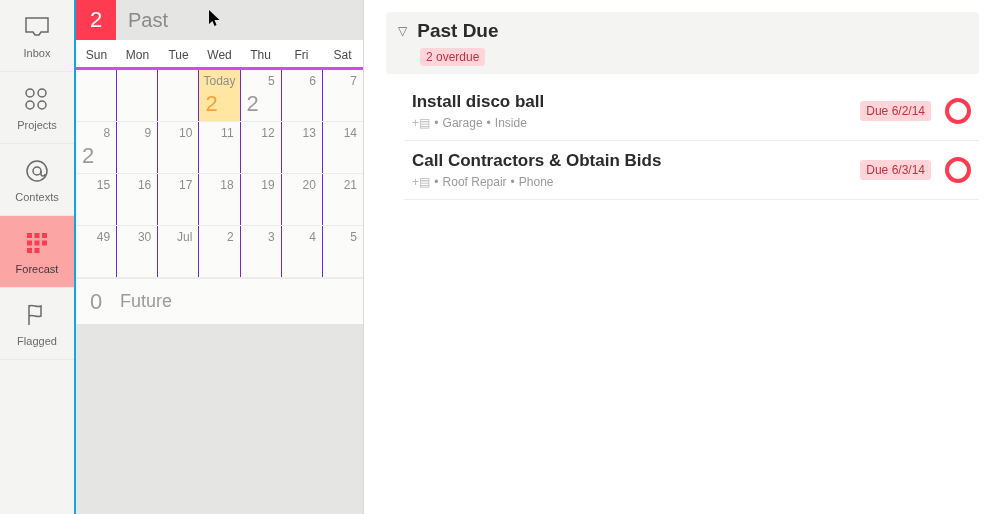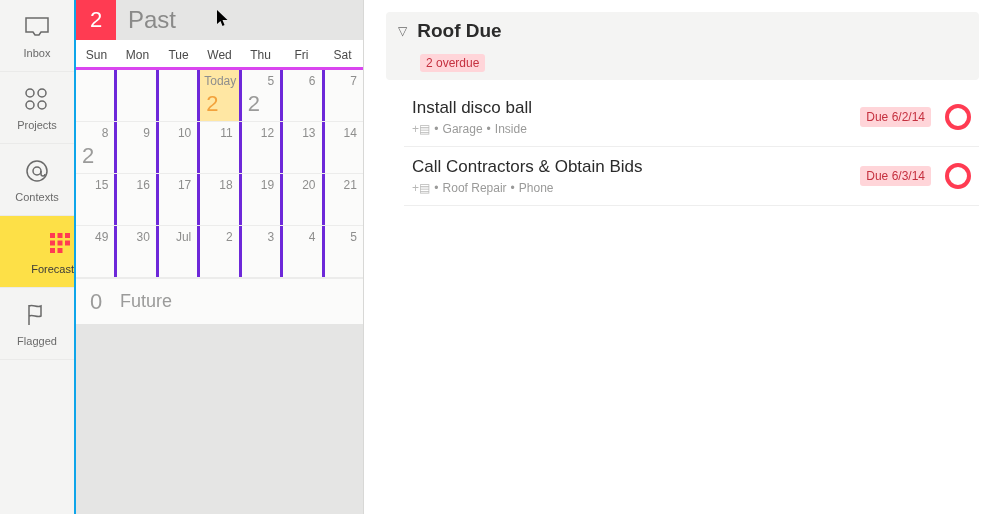--- a/index.html
+++ b/index.html
@@ -4,55 +4,55 @@
 <style>
   * { box-sizing: border-box; margin: 0; padding: 0; }
   html, body { width: 1001px; height: 514px; font-family: "Helvetica Neue", Helvetica, Arial, sans-serif; background: #fff; overflow: hidden; }
   .app { display: flex; width: 100%; height: 100%; }
 
   
   .sidebar { width: 76px; height: 100%; background: #f4f4f3; border-right: 2px solid #0ea5e9; display: flex; flex-direction: column; }
   .side-item { display: flex; flex-direction: column; align-items: center; justify-content: center; height: 72px; font-size: 11px; color: #6a6a6a; cursor: pointer; border-bottom: 1px solid #eaeae9; }
   .side-item .icon { width: 28px; height: 28px; margin-bottom: 6px; display: flex; align-items: center; justify-content: center; }
   .side-item svg { stroke: #6a6a6a; fill: none; }
-  .side-item.active { background: #fde047; align-items: flex-end; }
+  .side-item.active { background: #fca5a5; }
   .side-item.active svg { stroke: #ff3b52; fill: #ff3b52; }
   .side-item.active .label { color: #3a3a3a; }
 
   
   .calcol { width: 288px; height: 100%; background: #e5e5e4; border-right: 1px solid #d8d8d6; }
   .header-row { display: flex; align-items: center; height: 40px; }
   .past-badge { width: 40px; height: 40px; background: #ff3b52; color: #fff; display: flex; align-items: center; justify-content: center; font-size: 22px; font-weight: 300; }
-  .past-label { font-size: 24px; color: #8a8a89; padding-left: 12px; font-weight: 300; }
+  .past-label { font-size: 20px; color: #8a8a89; padding-left: 12px; font-weight: 300; }
   .cursor { margin-left: 40px; }
   .dow-row { display: flex; height: 30px; background: #fff; border-bottom: 3px solid #d946ef; }
   .dow { flex: 1; text-align: center; font-size: 12px; color: #4a4a4a; line-height: 30px; }
   .cal-grid { background: #fbfbfa; }
   .week { display: flex; height: 52px; border-bottom: 1px solid #ececeb; }
-  .day { flex: 1; position: relative; border-right: 3px solid #6d28d9; }
+  .day { flex: 1; position: relative; border-right: 1px solid #6d28d9; }
   .day:last-child { border-right: none; }
   .day .dn { position: absolute; top: 4px; right: 6px; font-size: 12px; color: #8e8e8d; }
   .day .todaylbl { position: absolute; top: 4px; left: 4px; right: 4px; font-size: 12px; color: #8e8e8d; text-align: center; }
   .day .val { position: absolute; bottom: 4px; left: 6px; font-size: 22px; color: #9b9b9a; font-weight: 300; }
   .day.today { background: #ffe7a3; }
   .day.today .val { color: #f2a23c; }
   .future-row { display: flex; align-items: center; height: 46px; background: #fbfbfa; border-top: 1px solid #ececeb; }
   .future-badge { width: 40px; text-align: center; font-size: 22px; color: #9b9b9a; font-weight: 300; }
   .future-label { font-size: 18px; color: #9b9b9a; padding-left: 4px; font-weight: 300; }
 
   
   .main { flex: 1; padding: 12px 22px; }
   .section-header { background: #f4f4f3; padding: 8px 12px; border-radius: 4px; margin-bottom: 8px; }
   .sh-top { display: flex; align-items: center; }
   .disclosure { margin-right: 10px; font-size: 12px; color: #6a6a6a; }
   .sh-title { font-size: 19px; font-weight: 600; color: #2b2b2b; }
-  .sh-sub { margin-left: 22px; margin-top: 12px; display: inline-block; background: #ffd5d9; color: #c5303f; font-size: 12px; padding: 2px 6px; border-radius: 3px; }
+  .sh-sub { margin-left: 22px; margin-top: 6px; display: inline-block; background: #ffd5d9; color: #c5303f; font-size: 12px; padding: 2px 6px; border-radius: 3px; }
   .task { display: flex; align-items: flex-start; padding: 10px 8px; border-bottom: 1px solid #eee; margin-left: 18px; }
   .task-body { flex: 1; }
-  .task-title { font-size: 17px; color: #2b2b2b; }
+  .task-title { font-size: 17px; color: #2b2b2b; font-weight: bold; }
   .task-meta { font-size: 12px; color: #9a9a99; margin-top: 4px; display: flex; align-items: center; gap: 4px; }
   .meta-icon { color: #b8b8b7; }
   .due-badge { background: #ffd5d9; color: #c5303f; font-size: 12px; padding: 3px 6px; border-radius: 3px; align-self: center; margin-right: 14px; }
   .check-circle { width: 26px; height: 26px; border: 4px solid #ff3b52; border-radius: 50%; align-self: center; }
 </style>
 </head>
 <body>
 
 <div class="app">
 
@@ -240,21 +240,21 @@
     <div class="future-row">
       <div class="future-badge">0</div>
       <div class="future-label">Future</div>
     </div>
   </div>
 
   <div class="main">
     <div class="section-header">
       <div class="sh-top">
         <span class="disclosure">▽</span>
-        <span class="sh-title">Roof Due</span>
+        <span class="sh-title">Past Due</span>
       </div>
       <span class="sh-sub">2 overdue</span>
     </div>
 
     <div class="task">
       <div class="task-body">
         <div class="task-title">Install disco ball</div>
         <div class="task-meta">
           <span class="meta-icon">+▤</span>
           <span>•</span>

